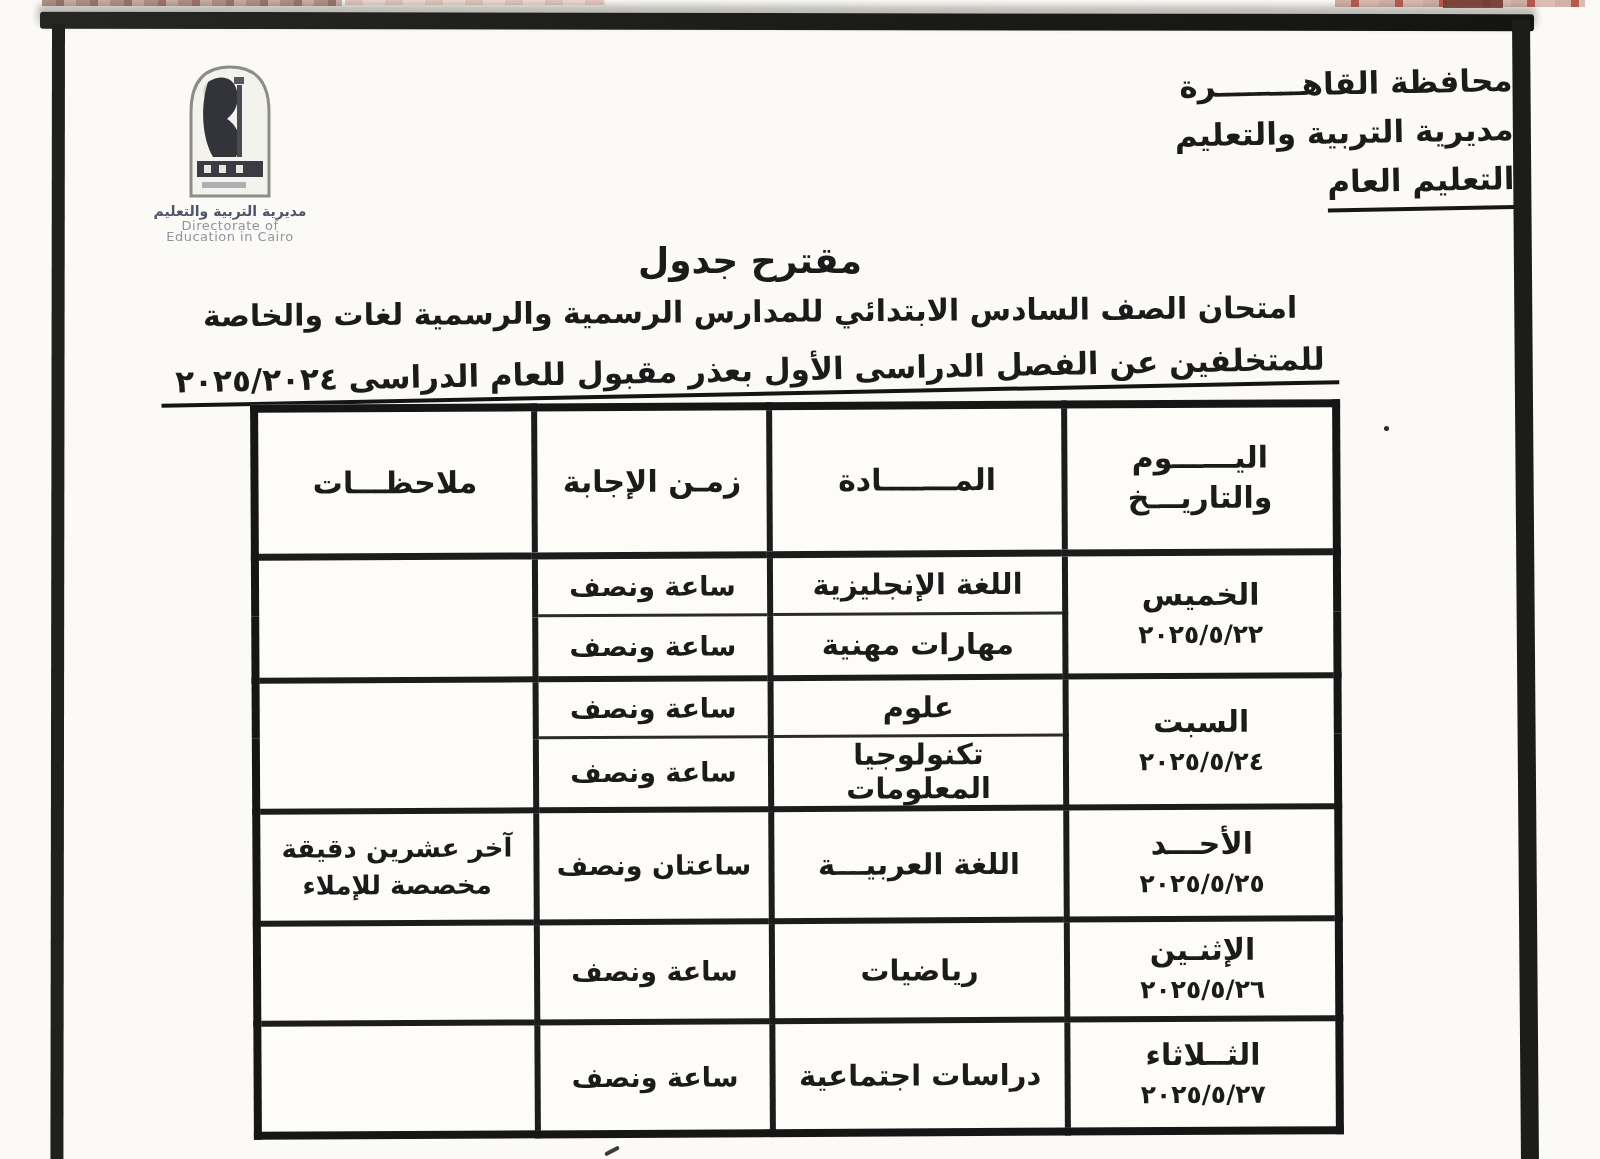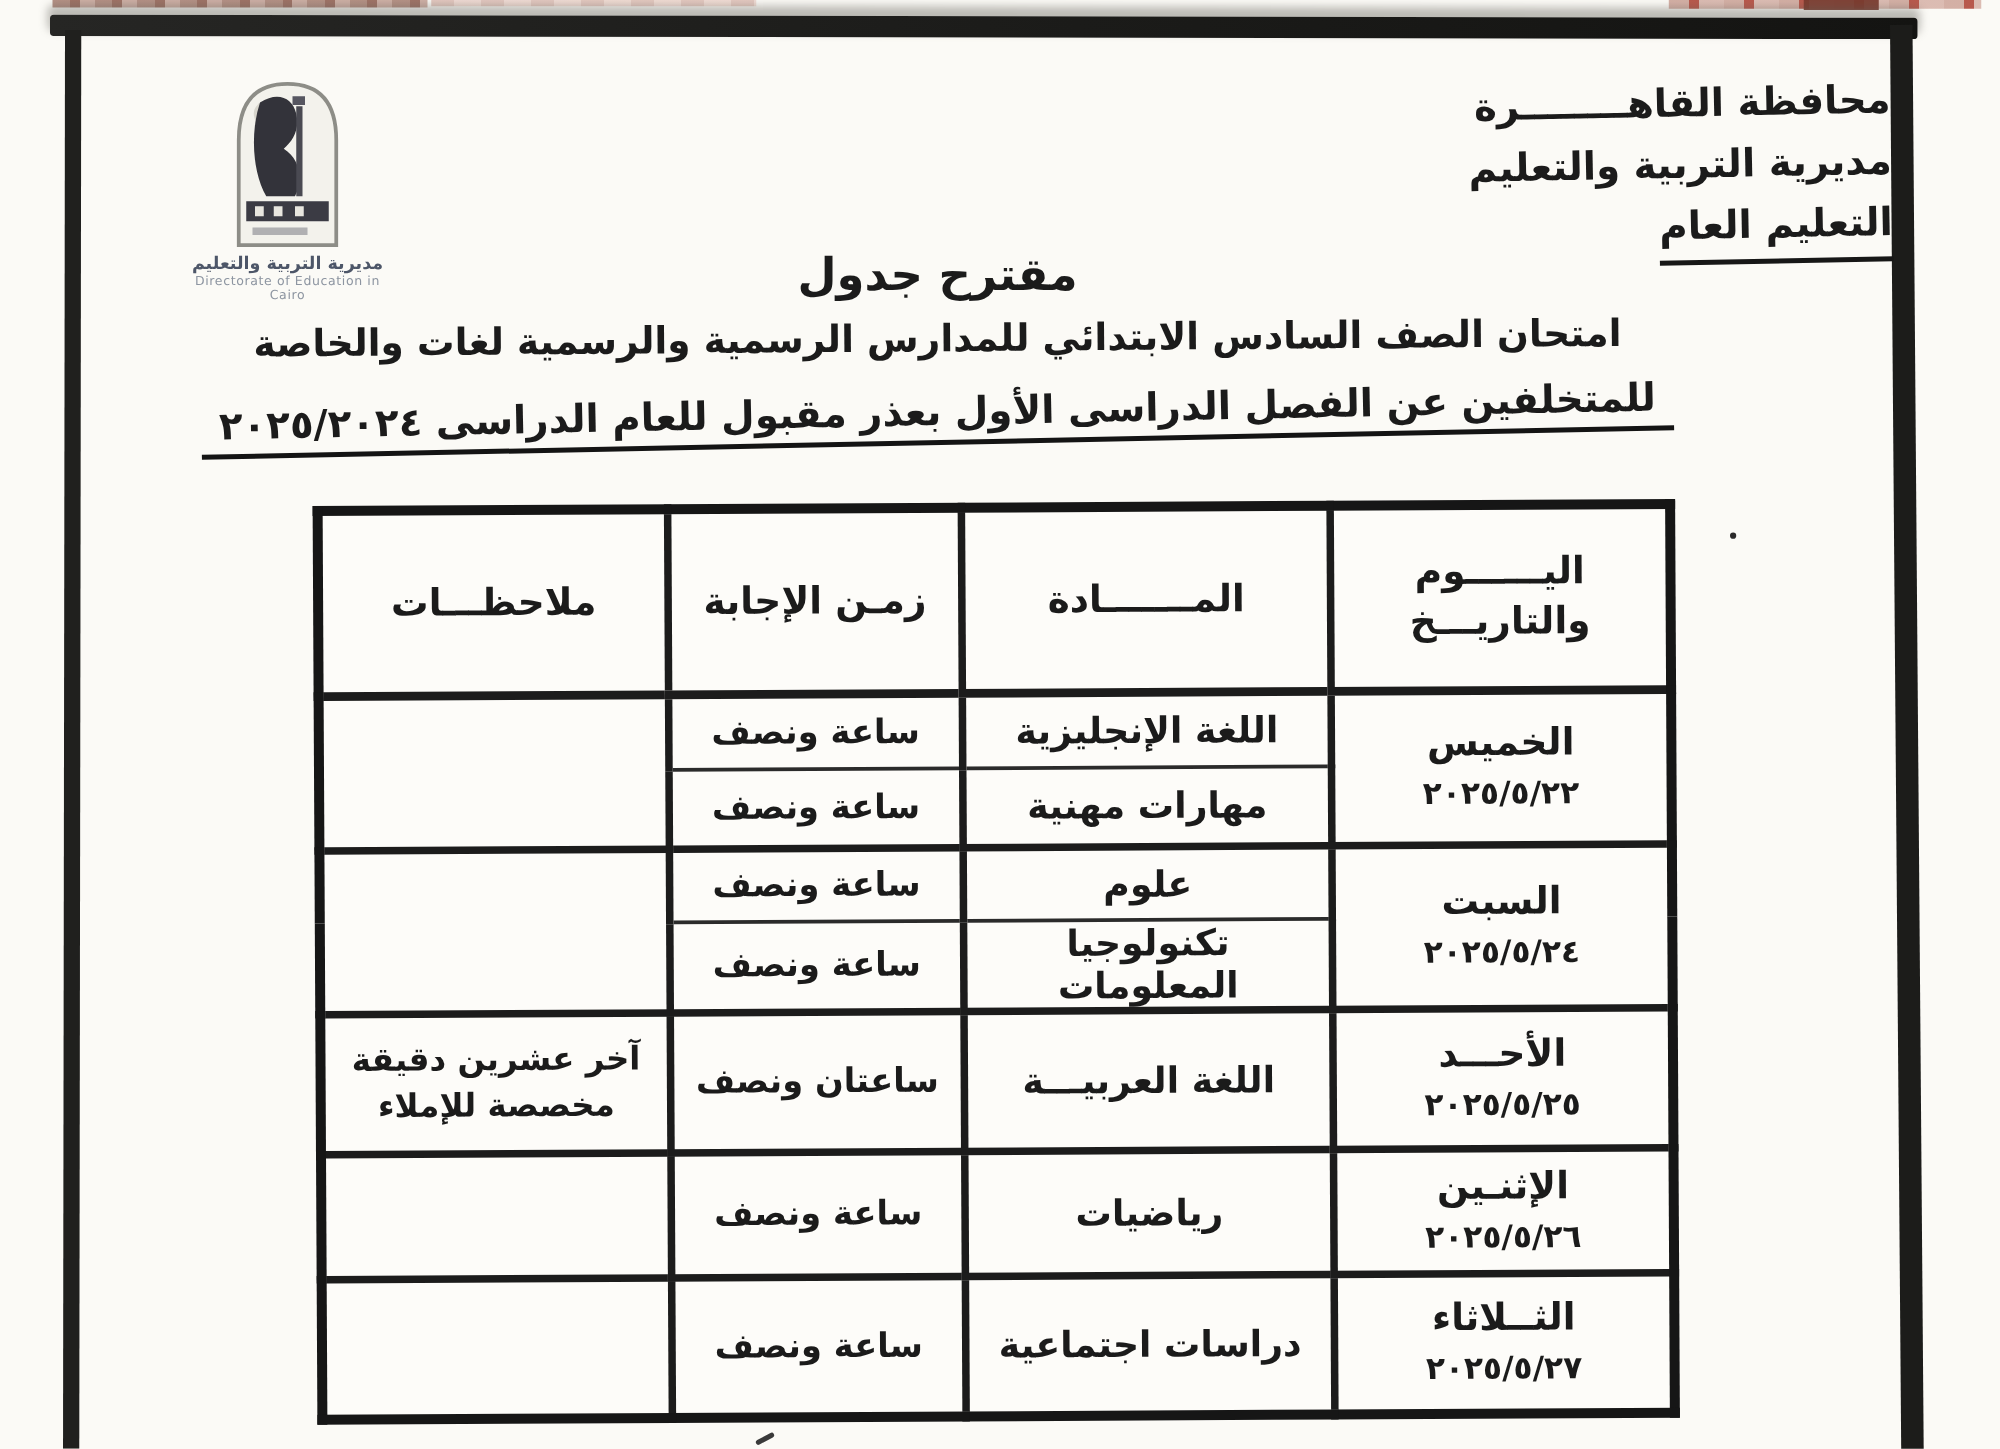--- a/index.html
+++ b/index.html
@@ -49,31 +49,31 @@
   .frame-right {
     left:1512px; top:20px; width:18px; height:1140px;
     background:#1c1c1a; transform-origin:top left; transform:rotate(-0.45deg);
   }
 
   
   .logo-wrap { left:150px; top:60px; width:160px; text-align:center; }
   .logo-arch { width:88px; height:140px; display:block; margin:0 auto; filter:blur(.4px); }
   .logo-captions { margin-top:3px; filter:blur(.5px); }
   .cap-ar { font-size:14px; font-weight:700; color:#4d5668; line-height:17px; }
-  .cap-en { font-size:10px; color:#8d95a1; line-height:11px; letter-spacing:.5px; }
+  .cap-en { font-size:13px; color:#8d95a1; line-height:11px; letter-spacing:.5px; }
 
   
   .org { right:88px; top:56px; width:440px; direction:rtl; text-align:right;
          transform:rotate(-1.1deg); transform-origin:top right; }
   .org div { font-size:31px; font-weight:700; line-height:49px; white-space:nowrap; }
   .org .u-line { display:inline-block; border-bottom:4px solid #171717; padding-bottom:2px; }
 
   
   .titles { left:110px; top:200px; width:1280px; text-align:center; direction:rtl; }
-  .t1 { font-size:36px; font-weight:700; }
+  .t1 { font-size:36px; font-weight:700;margin-top:40px; }
   .t2 { font-size:30px; font-weight:700; margin-top:13px; transform:rotate(-0.45deg); }
   .t3 { font-size:31px; font-weight:700; margin-top:23px; transform:rotate(-1.15deg); }
   .t3 .u { display:inline-block; border-bottom:4px solid #141414; padding:0 14px 4px; }
 
   
   table.sched {
     position:absolute; left:252px; top:402px;
     border-collapse:collapse; table-layout:fixed;
     direction:rtl;
     transform:rotate(-0.3deg); transform-origin:center;

